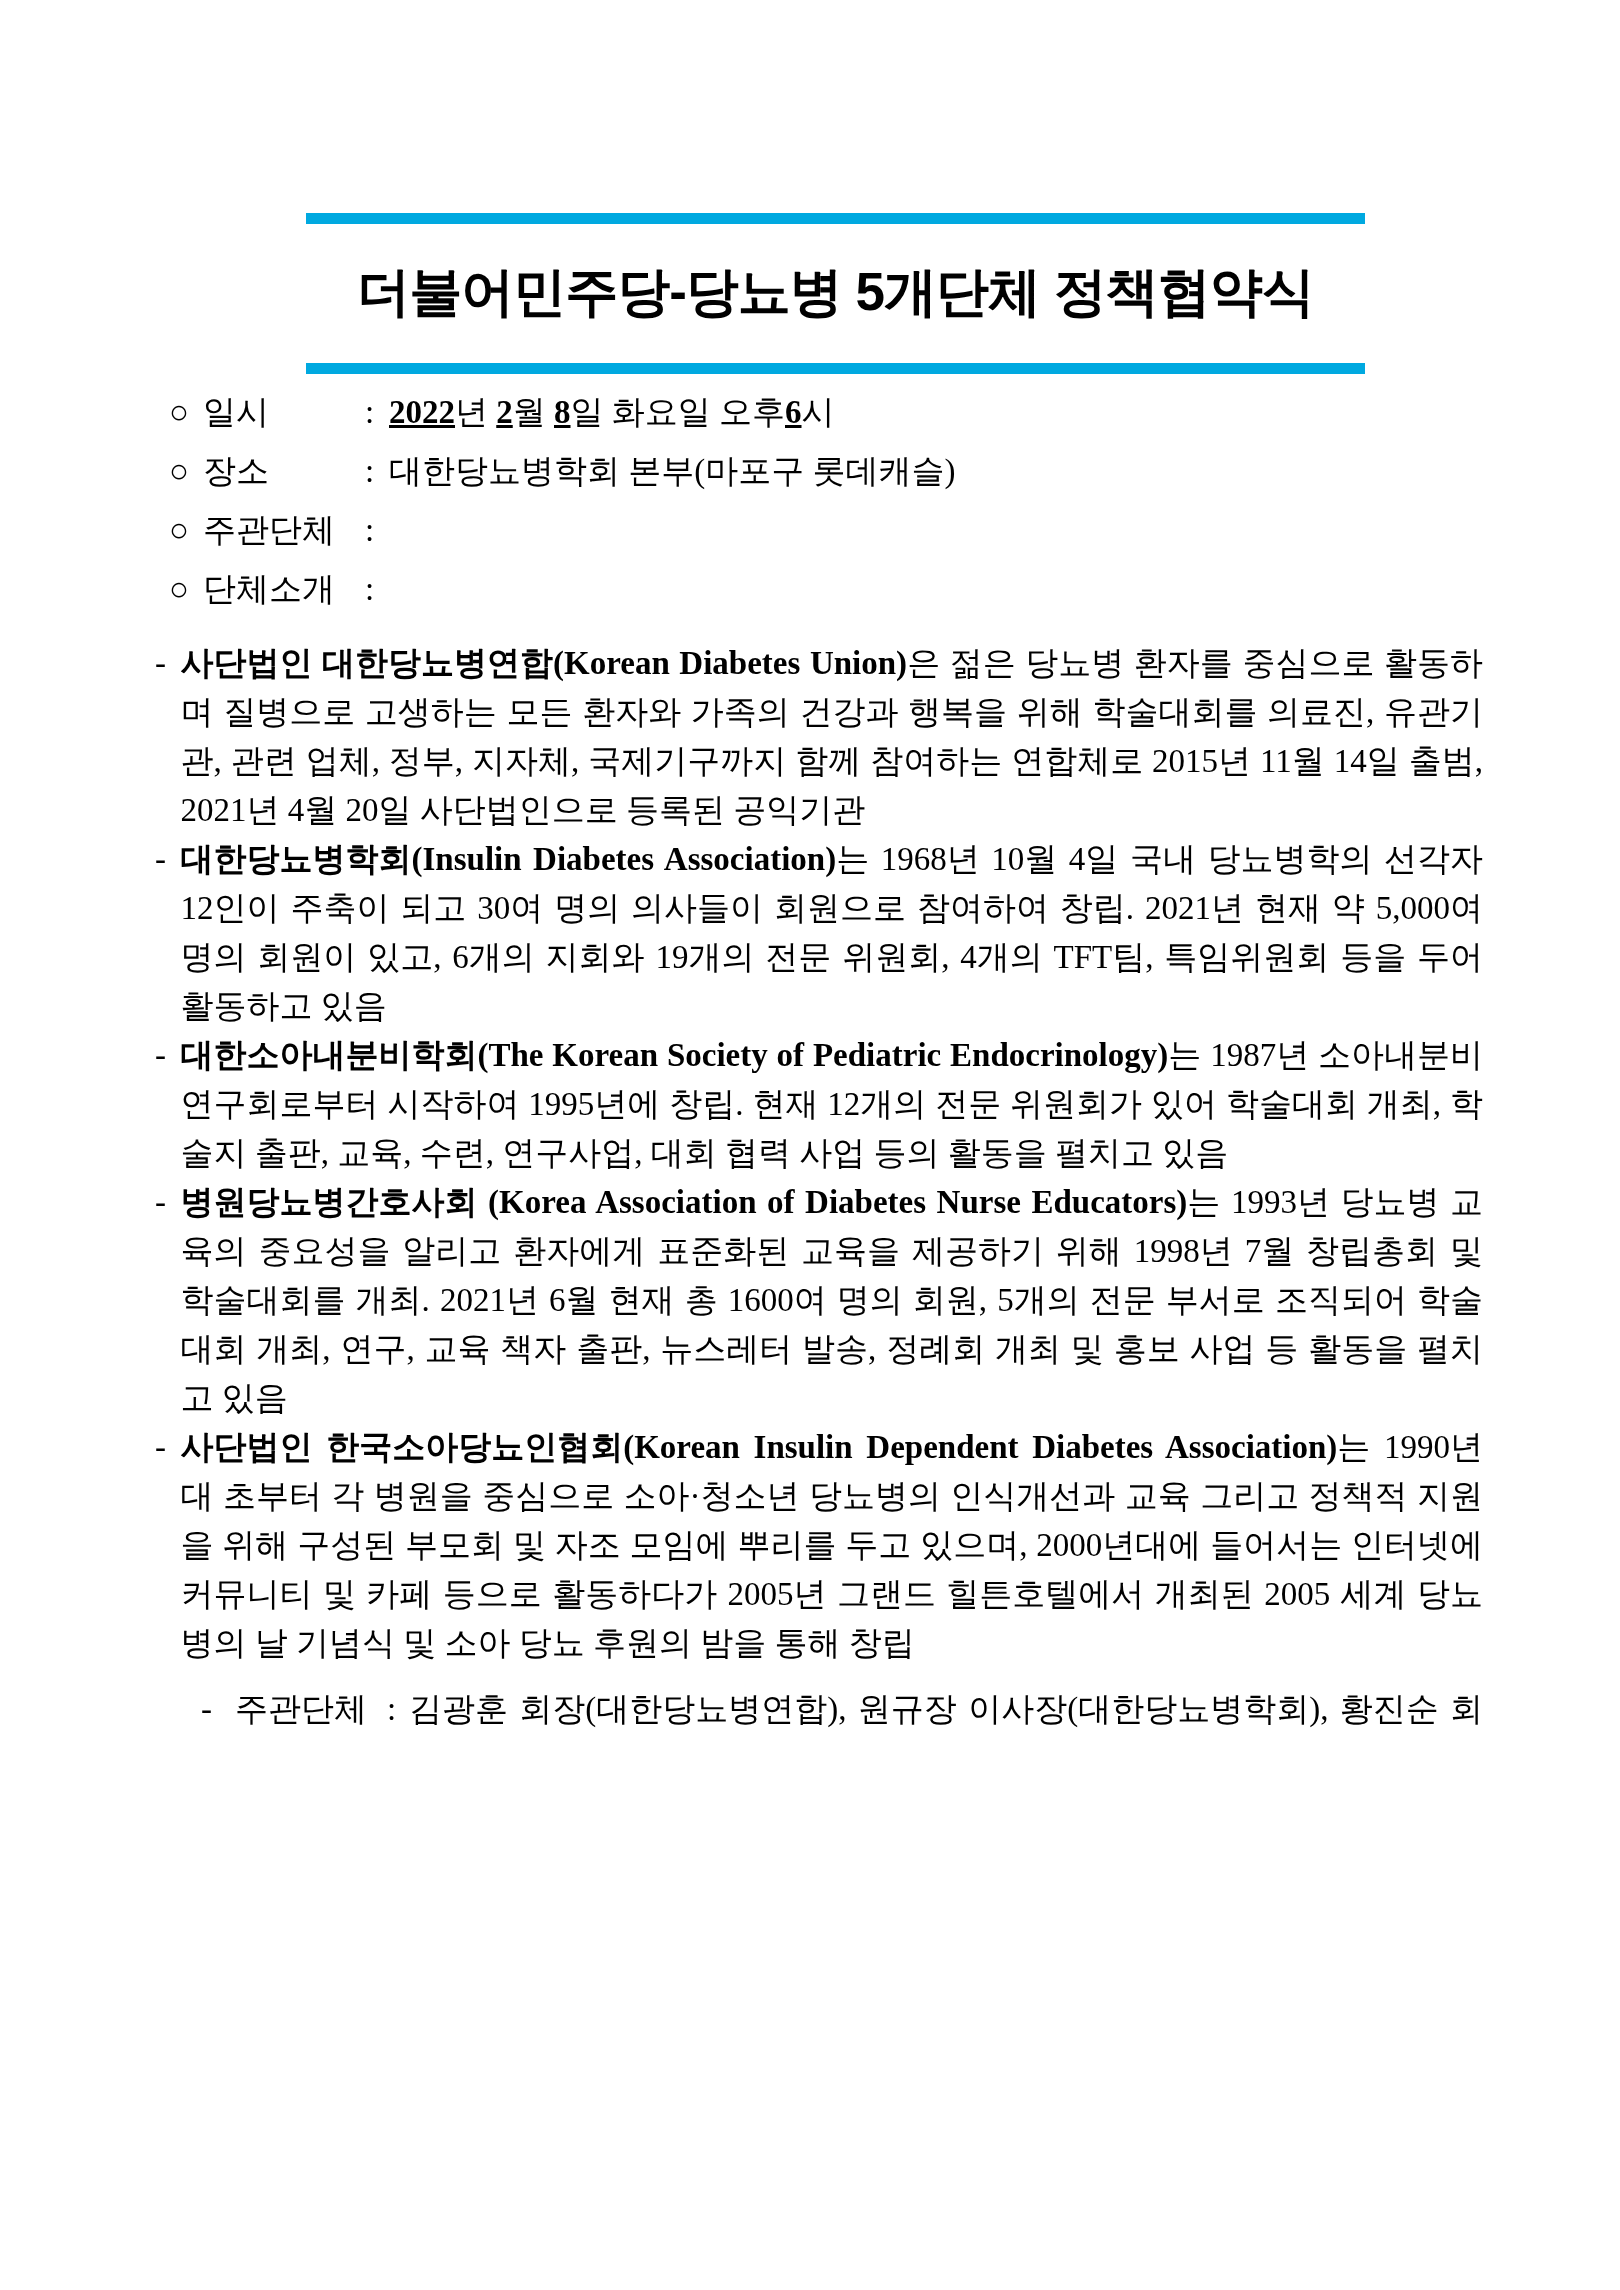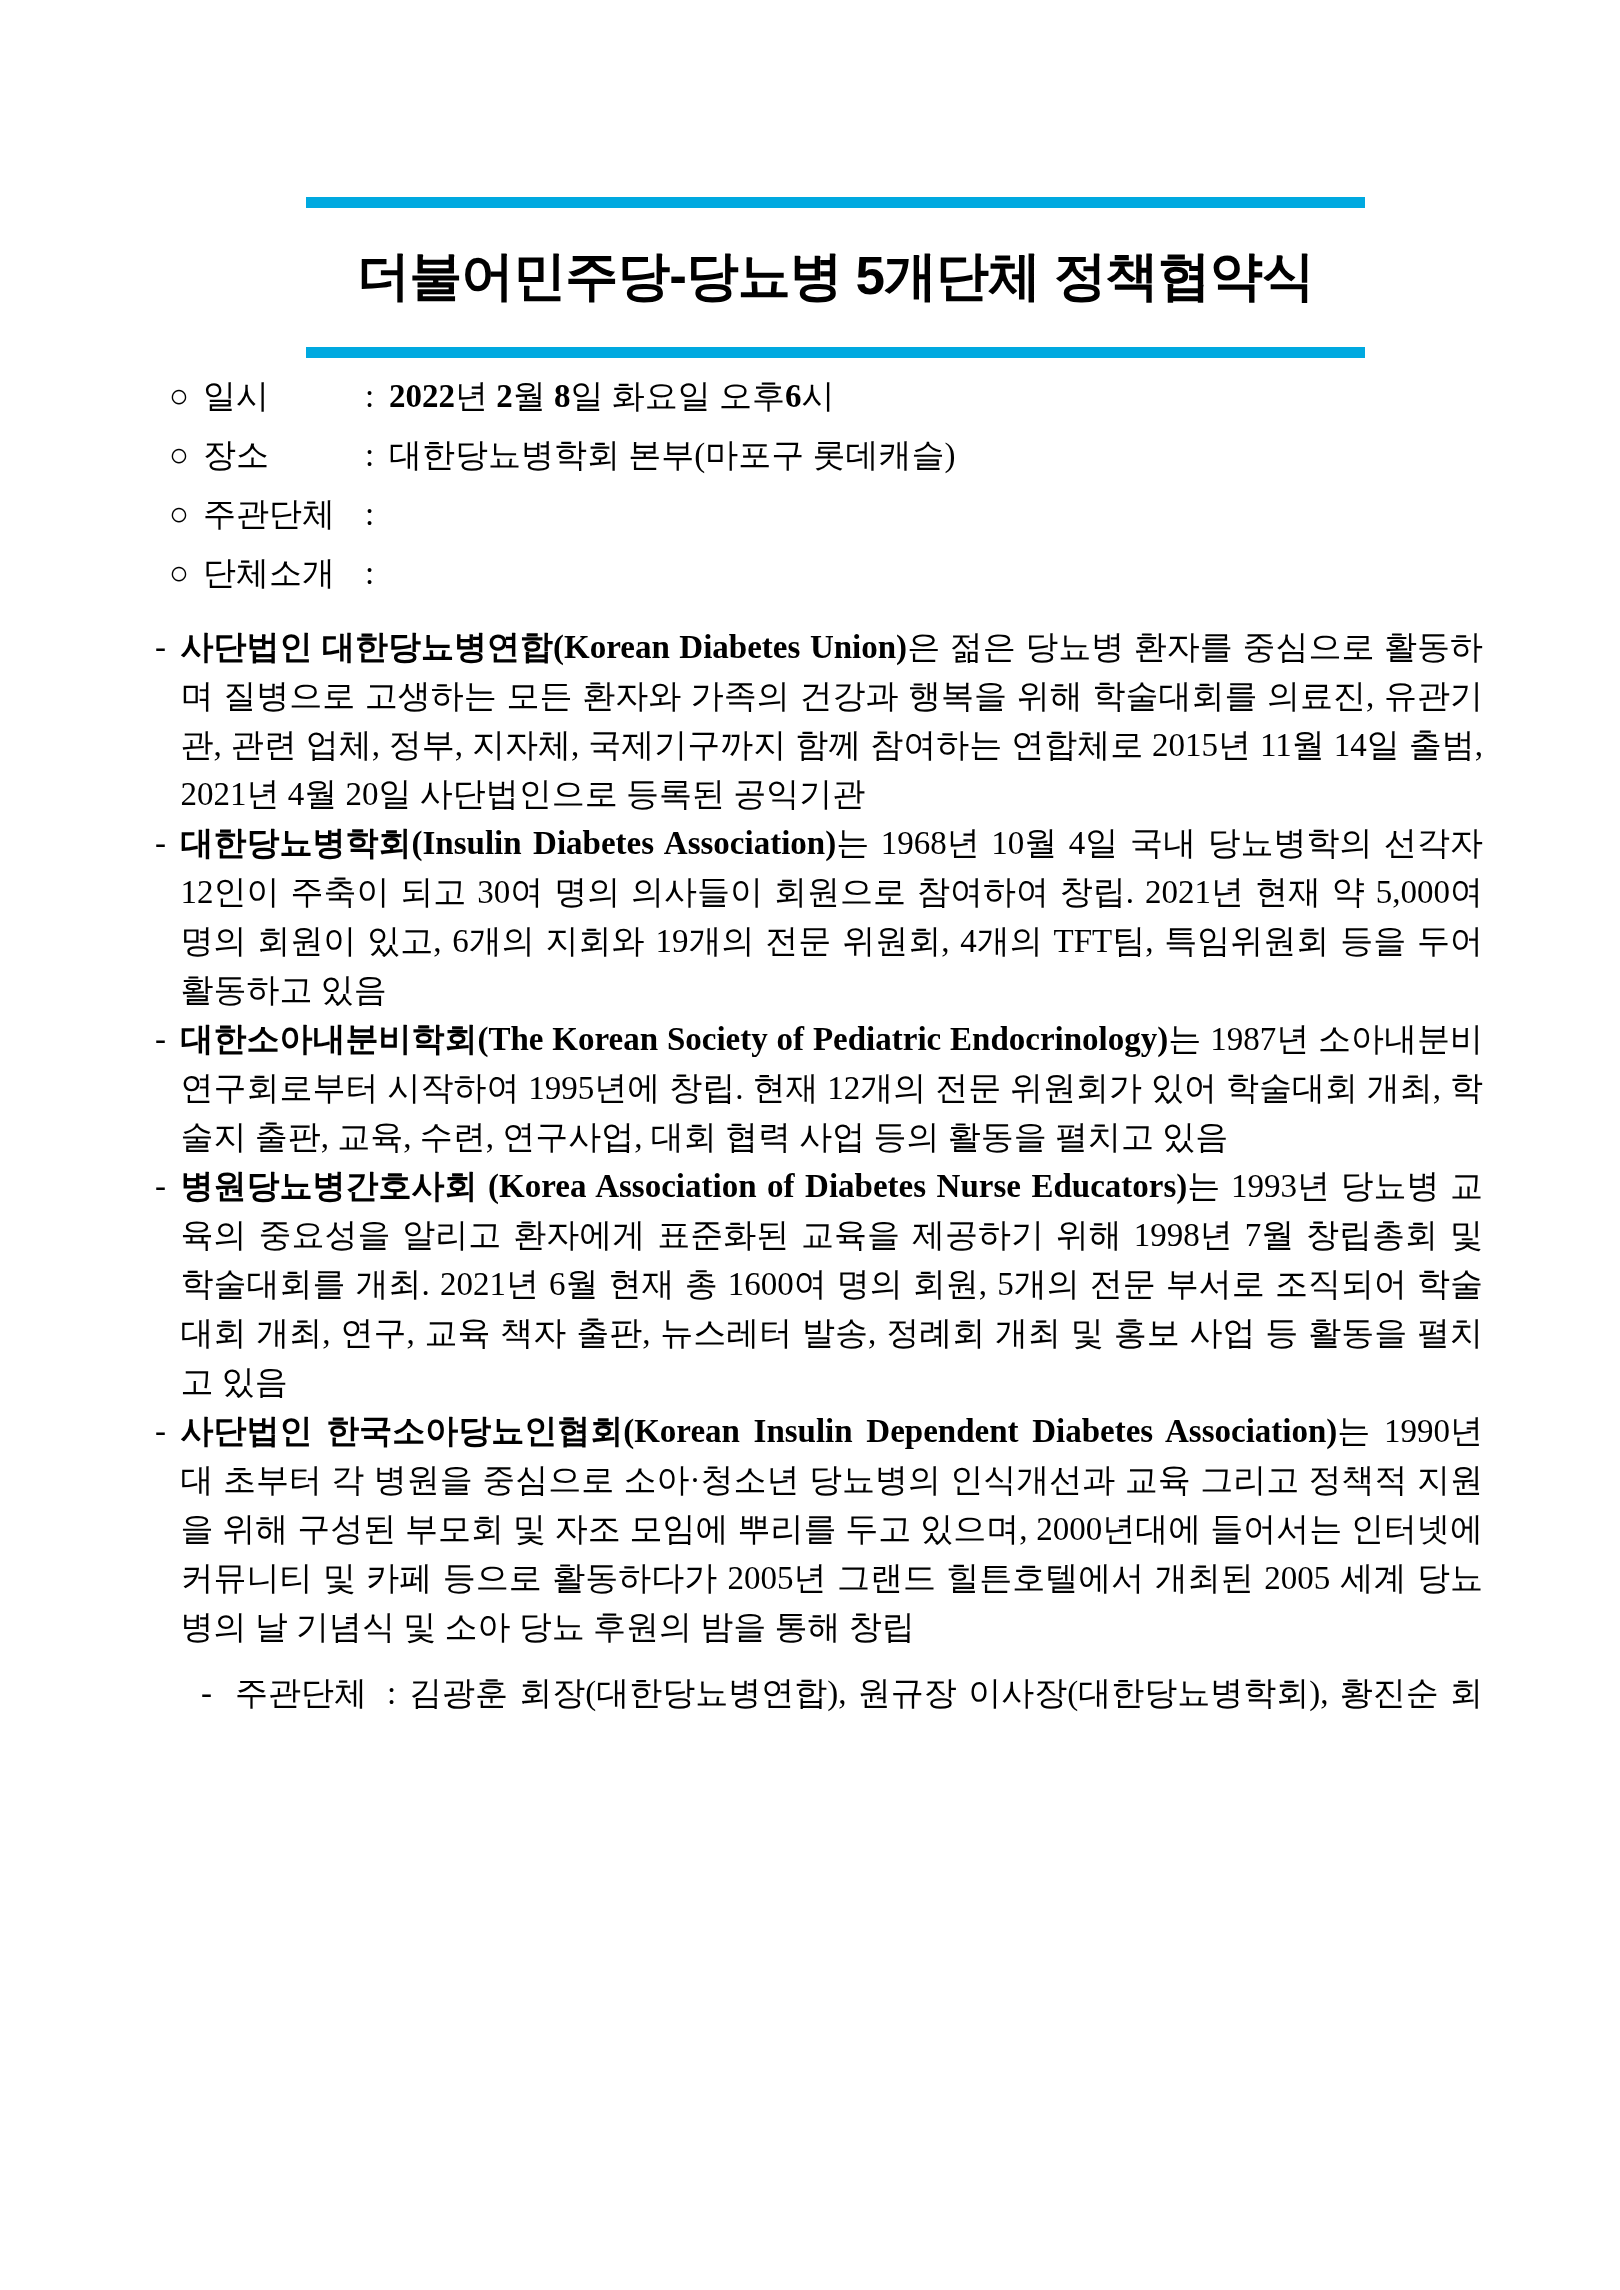--- a/index.html
+++ b/index.html
@@ -5,20 +5,21 @@
   html, body { margin: 0; padding: 0; background: #ffffff; }
   .page {
     position: relative;
     width: 1620px;
     height: 1735px;
     background: #ffffff;
     overflow: hidden;
     color: #000;
     font-family: "Liberation Serif", "DejaVu Serif", serif;
     font-size: 33px;
+    margin-top: 16px;
   }
   
   .rule {
     height: 10.8px;
     margin-left: 306px;
     width: 1059px;
     background: #00a9e0;
   }
   .rule-top { margin-top: 197px; }
   .title-wrap {
@@ -57,21 +58,21 @@
     padding-left: 169px;
   }
   .orow .bullet { flex: 0 0 34px; }
   .orow .olabel {
     flex: 0 0 147px;
     text-align: justify;
     text-align-last: justify;
   }
   .orow .colon { flex: 0 0 39px; text-align: center; }
   .orow .ocontent { flex: 1 1 auto; text-align: justify; }
-  .bnum { font-weight: bold; }
+  .bnum { font-weight: bold; text-decoration: underline; }
   
   .org-list {
     list-style: none;
     margin: 19.6px 137px 0 155px;
     padding: 0;
     line-height: 49px;
     text-align: justify;
   }
   .org-list li { position: relative; padding-left: 25.5px; }
   .org-list .dash { position: absolute; left: 0; top: 0; }

